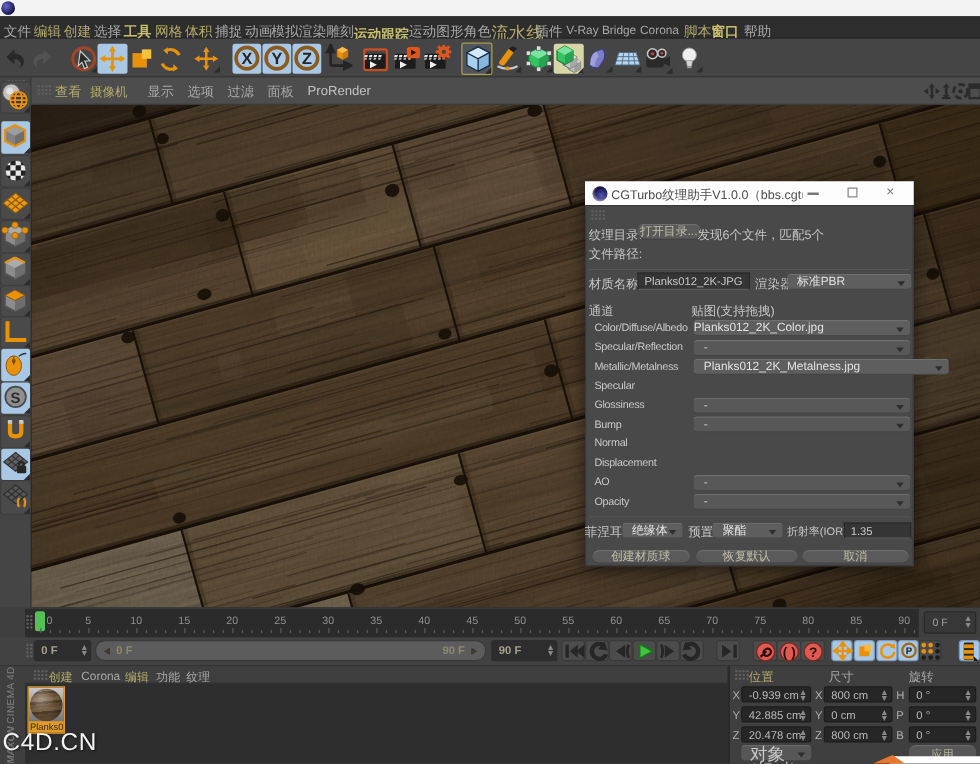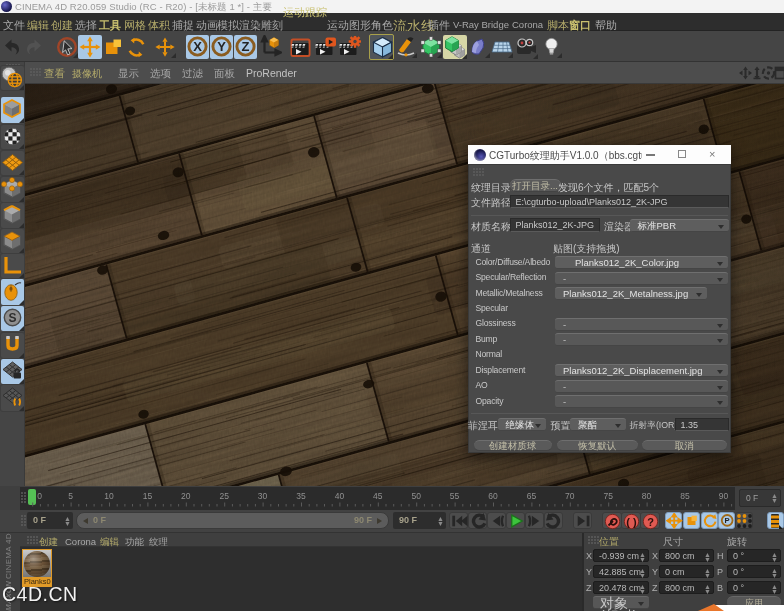--- a/index.html
+++ b/index.html
@@ -11,35 +11,34 @@
 .bluetile{background:#a9c8e6;border-color:#7d9cbd}
 .fld{position:absolute;height:13px;background:#262626;border-radius:2px;color:#b9b9b9;font-size:9px;line-height:13px;padding-left:5px;border:1px solid #1d1d1d}
 .spin{position:absolute;right:2px;top:1px;font-size:7px;color:#8a8a8a;line-height:5px}
 .dd{position:absolute;height:13px;background:#575757;border-radius:3px;color:#c9c9c9;font-size:9px;line-height:13px;padding-left:7px;border-top:1px solid #686868;border-bottom:1px solid #444}
 .ddarr{position:absolute;right:5px;top:5px;width:0;height:0;border-left:3.5px solid transparent;border-right:3.5px solid transparent;border-top:4px solid #2e2e2e}
 .cnr{position:absolute;right:0;bottom:0;width:0;height:0;border-left:5px solid transparent;border-bottom:5px solid #2c2c2c}
 </style></head><body>
 <div id="stage">
     <div class="abs" style="left:0;top:0;width:784px;height:13px;background:#f3f3f3"></div>
     <div class="abs" style="left:1px;top:1px;width:11px;height:11px;border-radius:50%;background:radial-gradient(circle at 35% 35%,#6868c8,#15154a 70%)"></div>
-    <div class="abs" style="left:15px;top:1px;font-size:9.5px;color:#9a9a9a;letter-spacing:0.1px">CINEMA 4D R20.059 Studio (RC - R20) - [未标题 1 *] - 主要</div>
     <div class="abs" style="left:0;top:13px;width:784px;height:18px;background:#2d2d2d;border-bottom:1px solid #232323"></div>
     <span class="abs gtxt" style="left:3px;top:17.5px;font-size:11px;white-space:nowrap">文件</span>
     <span class="abs khaki" style="left:27px;top:17.5px;font-size:11px;white-space:nowrap">编辑</span>
     <span class="abs khaki" style="left:51px;top:17.5px;font-size:11px;white-space:nowrap">创建</span>
     <span class="abs gtxt" style="left:75px;top:17.5px;font-size:11px;white-space:nowrap">选择</span>
     <span class="abs khaki2" style="left:99px;top:17.5px;font-size:11px;font-weight:bold;white-space:nowrap">工具</span>
     <span class="abs khaki" style="left:124px;top:17.5px;font-size:11px;white-space:nowrap">网格</span>
     <span class="abs khaki" style="left:148px;top:17.5px;font-size:11px;white-space:nowrap">体积</span>
     <span class="abs gtxt" style="left:172px;top:17.5px;font-size:11px;white-space:nowrap">捕捉</span>
     <span class="abs gtxt" style="left:196px;top:17.5px;font-size:11px;white-space:nowrap">动画</span>
     <span class="abs gtxt" style="left:217px;top:17.5px;font-size:11px;white-space:nowrap">模拟</span>
     <span class="abs gtxt" style="left:239px;top:17.5px;font-size:11px;white-space:nowrap">渲染</span>
     <span class="abs gtxt" style="left:261px;top:17.5px;font-size:11px;white-space:nowrap">雕刻</span>
-    <span class="abs khaki2" style="left:283px;top:5px;font-size:11px;font-weight:normal;white-space:nowrap">运动跟踪</span>
+    <span class="abs khaki2" style="left:283px;top:20px;font-size:11px;font-weight:bold;white-space:nowrap">运动跟踪</span>
     <span class="abs gtxt" style="left:327px;top:17.5px;font-size:11px;white-space:nowrap">运动图形</span>
     <span class="abs gtxt" style="left:371px;top:17.5px;font-size:11px;white-space:nowrap">角色</span>
     <span class="abs khaki" style="left:393px;top:17.5px;font-size:14px;white-space:nowrap">流水线</span>
     <span class="abs gtxt" style="left:428px;top:17.5px;font-size:11px;white-space:nowrap">插件</span>
     <span class="abs gtxt" style="left:453px;top:17.5px;font-size:11px;white-space:nowrap"><span style="font-size:9.5px">V-Ray Bridge</span></span>
     <span class="abs gtxt" style="left:512px;top:17.5px;font-size:11px;white-space:nowrap"><span style="font-size:9.5px">Corona</span></span>
     <span class="abs khaki" style="left:547px;top:17.5px;font-size:11px;white-space:nowrap">脚本</span>
     <span class="abs khaki2" style="left:569px;top:17.5px;font-size:11px;font-weight:bold;white-space:nowrap">窗口</span>
     <span class="abs gtxt" style="left:595px;top:17.5px;font-size:11px;white-space:nowrap">帮助</span>
     <div class="abs" style="left:0;top:31px;width:784px;height:31px;background:#454545;border-bottom:1px solid #333"></div>
@@ -1702,42 +1701,40 @@
         <i></i>
         <i></i>
         <i></i>
         <i></i>
         <i></i>
       </div>
       <span class="abs" style="left:3px;top:36px;font-size:10px;color:#c6c6c6;white-space:nowrap">纹理目录:</span>
       <div class="abs" style="left:41.5px;top:34px;width:51px;height:12.5px;background:#5a5a5a;border-radius:6px;border-top:1px solid #6e6e6e;border-bottom:1px solid #434343;color:#c3bfa8;font-size:9.5px;line-height:11.5px;text-align:center;white-space:nowrap">打开目录...</div>
       <span class="abs" style="left:90px;top:36px;font-size:10px;color:#c6c6c6;white-space:nowrap">发现6个文件，匹配5个</span>
       <span class="abs" style="left:3px;top:51px;font-size:10px;color:#c6c6c6;white-space:nowrap">文件路径:</span>
-      <div class="abs" style="left:41.5px;top:49.5px;width:219px;height:13.5px;background:#353535;border:1px solid #2a2a2a;border-bottom-color:#5a5a5a;color:#c9c9c9;font-size:9px;line-height:12.5px;padding-left:5px;white-space:nowrap;overflow:hidden">E:\cgturbo-upload\Planks012_2K-JPG</div>
       <div class="abs" style="left:3px;top:69.5px;width:257px;height:1px;background:#3e3e3e;border-bottom:1px solid #575757"></div>
       <span class="abs" style="left:3px;top:75px;font-size:10px;color:#c6c6c6;white-space:nowrap">材质名称:</span>
       <div class="abs" style="left:41.5px;top:73px;width:90px;height:13.5px;background:#353535;border:1px solid #2a2a2a;border-bottom-color:#5a5a5a;color:#c9c9c9;font-size:9px;line-height:12.5px;padding-left:5px;white-space:nowrap;overflow:hidden">Planks012_2K-JPG</div>
       <span class="abs" style="left:136px;top:75px;font-size:10px;color:#c6c6c6;white-space:nowrap">渲染器:</span>
       <div class="abs" style="left:161.5px;top:73.5px;width:99px;height:13px;background:#5e5e5e;border-radius:3px;border-top:1px solid #6f6f6f;border-bottom:1px solid #454545;color:#e2e2e2;font-size:9.5px;line-height:12px;padding-left:8px;white-space:nowrap;overflow:hidden">标准PBR<span class="ddarr" style="top:5.0px"></span></div>
       <span class="abs" style="left:3px;top:97px;font-size:10px;color:#c6c6c6;white-space:nowrap">通道</span>
       <span class="abs" style="left:85px;top:97px;font-size:10px;color:#c6c6c6;white-space:nowrap">贴图(支持拖拽)</span>
       <span class="abs" style="left:7.5px;top:111.80000000000001px;font-size:8.6px;letter-spacing:-0.2px;color:#c9c9c9;white-space:nowrap">Color/Diffuse/Albedo</span>
-      <div class="abs" style="left:87px;top:111.30000000000001px;width:172.5px;height:13px;background:#5e5e5e;border-radius:3px;border-top:1px solid #6f6f6f;border-bottom:1px solid #454545;color:#e2e2e2;font-size:9.5px;line-height:12px;padding-left:20px;white-space:nowrap;overflow:hidden">Planks012_2K_Color.jpg<span class="ddarr" style="top:5.0px"></span></div>
+      <div class="abs" style="left:87px;top:111.30000000000001px;width:172.5px;height:13px;background:#5e5e5e;border-radius:3px;border-top:1px solid #6f6f6f;border-bottom:1px solid #454545;color:#e2e2e2;font-size:9.5px;line-height:12px;padding-left:0;white-space:nowrap;overflow:hidden">Planks012_2K_Color.jpg<span class="ddarr" style="top:5.0px"></span></div>
       <span class="abs" style="left:7.5px;top:127.22000000000003px;font-size:8.6px;letter-spacing:-0.2px;color:#c9c9c9;white-space:nowrap">Specular/Reflection</span>
       <div class="abs" style="left:87px;top:126.72000000000003px;width:172.5px;height:13px;background:#585858;border-radius:3px;border-top:1px solid #6f6f6f;border-bottom:1px solid #454545;color:#c5c5c5;font-size:9.5px;line-height:12px;padding-left:8px;white-space:nowrap;overflow:hidden">-<span class="ddarr" style="top:5.0px"></span></div>
       <span class="abs" style="left:7.5px;top:142.64px;font-size:8.6px;letter-spacing:-0.2px;color:#c9c9c9;white-space:nowrap">Metallic/Metalness</span>
-      <div class="abs" style="left:87px;top:142.14px;width:152px;height:13px;background:#5e5e5e;border-radius:3px;border-top:1px solid #6f6f6f;border-bottom:1px solid #454545;color:#e2e2e2;font-size:9.5px;line-height:12px;padding-left:8px;white-space:nowrap;overflow:hidden">Planks012_2K_Metalness.jpg<span class="ddarr" style="top:5.0px"></span></div>
+      <div class="abs" style="left:87px;top:142.14px;width:204px;height:13px;background:#5e5e5e;border-radius:3px;border-top:1px solid #6f6f6f;border-bottom:1px solid #454545;color:#e2e2e2;font-size:9.5px;line-height:12px;padding-left:8px;white-space:nowrap;overflow:hidden">Planks012_2K_Metalness.jpg<span class="ddarr" style="top:5.0px"></span></div>
       <span class="abs" style="left:7.5px;top:158.06px;font-size:8.6px;letter-spacing:-0.2px;color:#c9c9c9;white-space:nowrap">Specular</span>
       <span class="abs" style="left:7.5px;top:173.48000000000002px;font-size:8.6px;letter-spacing:-0.2px;color:#c9c9c9;white-space:nowrap">Glossiness</span>
       <div class="abs" style="left:87px;top:172.98000000000002px;width:172.5px;height:13px;background:#585858;border-radius:3px;border-top:1px solid #6f6f6f;border-bottom:1px solid #454545;color:#c5c5c5;font-size:9.5px;line-height:12px;padding-left:8px;white-space:nowrap;overflow:hidden">-<span class="ddarr" style="top:5.0px"></span></div>
       <span class="abs" style="left:7.5px;top:188.89999999999998px;font-size:8.6px;letter-spacing:-0.2px;color:#c9c9c9;white-space:nowrap">Bump</span>
       <div class="abs" style="left:87px;top:188.39999999999998px;width:172.5px;height:13px;background:#585858;border-radius:3px;border-top:1px solid #6f6f6f;border-bottom:1px solid #454545;color:#c5c5c5;font-size:9.5px;line-height:12px;padding-left:8px;white-space:nowrap;overflow:hidden">-<span class="ddarr" style="top:5.0px"></span></div>
       <span class="abs" style="left:7.5px;top:204.32px;font-size:8.6px;letter-spacing:-0.2px;color:#c9c9c9;white-space:nowrap">Normal</span>
       <span class="abs" style="left:7.5px;top:219.74px;font-size:8.6px;letter-spacing:-0.2px;color:#c9c9c9;white-space:nowrap">Displacement</span>
-      <div class="abs" style="left:87px;top:219.24px;width:172.5px;height:13px;background:#5e5e5e;border-radius:3px;border-top:1px solid #6f6f6f;border-bottom:1px solid #454545;color:#e2e2e2;font-size:9.5px;line-height:12px;padding-left:8px;white-space:nowrap;overflow:hidden">Planks012_2K_Displacement.jpg<span class="ddarr" style="top:5.0px"></span></div>
       <span class="abs" style="left:7.5px;top:235.16000000000003px;font-size:8.6px;letter-spacing:-0.2px;color:#c9c9c9;white-space:nowrap">AO</span>
       <div class="abs" style="left:87px;top:234.66000000000003px;width:172.5px;height:13px;background:#585858;border-radius:3px;border-top:1px solid #6f6f6f;border-bottom:1px solid #454545;color:#c5c5c5;font-size:9.5px;line-height:12px;padding-left:8px;white-space:nowrap;overflow:hidden">-<span class="ddarr" style="top:5.0px"></span></div>
       <span class="abs" style="left:7.5px;top:250.58000000000004px;font-size:8.6px;letter-spacing:-0.2px;color:#c9c9c9;white-space:nowrap">Opacity</span>
       <div class="abs" style="left:87px;top:250.08000000000004px;width:172.5px;height:13px;background:#585858;border-radius:3px;border-top:1px solid #6f6f6f;border-bottom:1px solid #454545;color:#c5c5c5;font-size:9.5px;line-height:12px;padding-left:8px;white-space:nowrap;overflow:hidden">-<span class="ddarr" style="top:5.0px"></span></div>
       <div class="abs" style="left:3px;top:268px;width:257px;height:1px;background:#3e3e3e;border-bottom:1px solid #575757"></div>
       <span class="abs" style="left:-0.19999999999998863px;top:274px;font-size:10px;color:#c6c6c6;white-space:nowrap">菲涅耳</span>
       <div class="abs" style="left:29.5px;top:273px;width:48.5px;height:13px;background:#5e5e5e;border-radius:3px;border-top:1px solid #6f6f6f;border-bottom:1px solid #454545;color:#e2e2e2;font-size:9.5px;line-height:12px;padding-left:8px;white-space:nowrap;overflow:hidden">绝缘体<span class="ddarr" style="top:5.0px"></span></div>
       <span class="abs" style="left:82.5px;top:274px;font-size:10px;color:#c6c6c6;white-space:nowrap">预置</span>
       <div class="abs" style="left:102px;top:273px;width:55.5px;height:13px;background:#5e5e5e;border-radius:3px;border-top:1px solid #6f6f6f;border-bottom:1px solid #454545;color:#e2e2e2;font-size:9.5px;line-height:12px;padding-left:8px;white-space:nowrap;overflow:hidden">聚酯<span class="ddarr" style="top:5.0px"></span></div>
       <span class="abs" style="left:161.5px;top:274.5px;font-size:8.8px;color:#c6c6c6;white-space:nowrap">折射率(IOR)</span>

